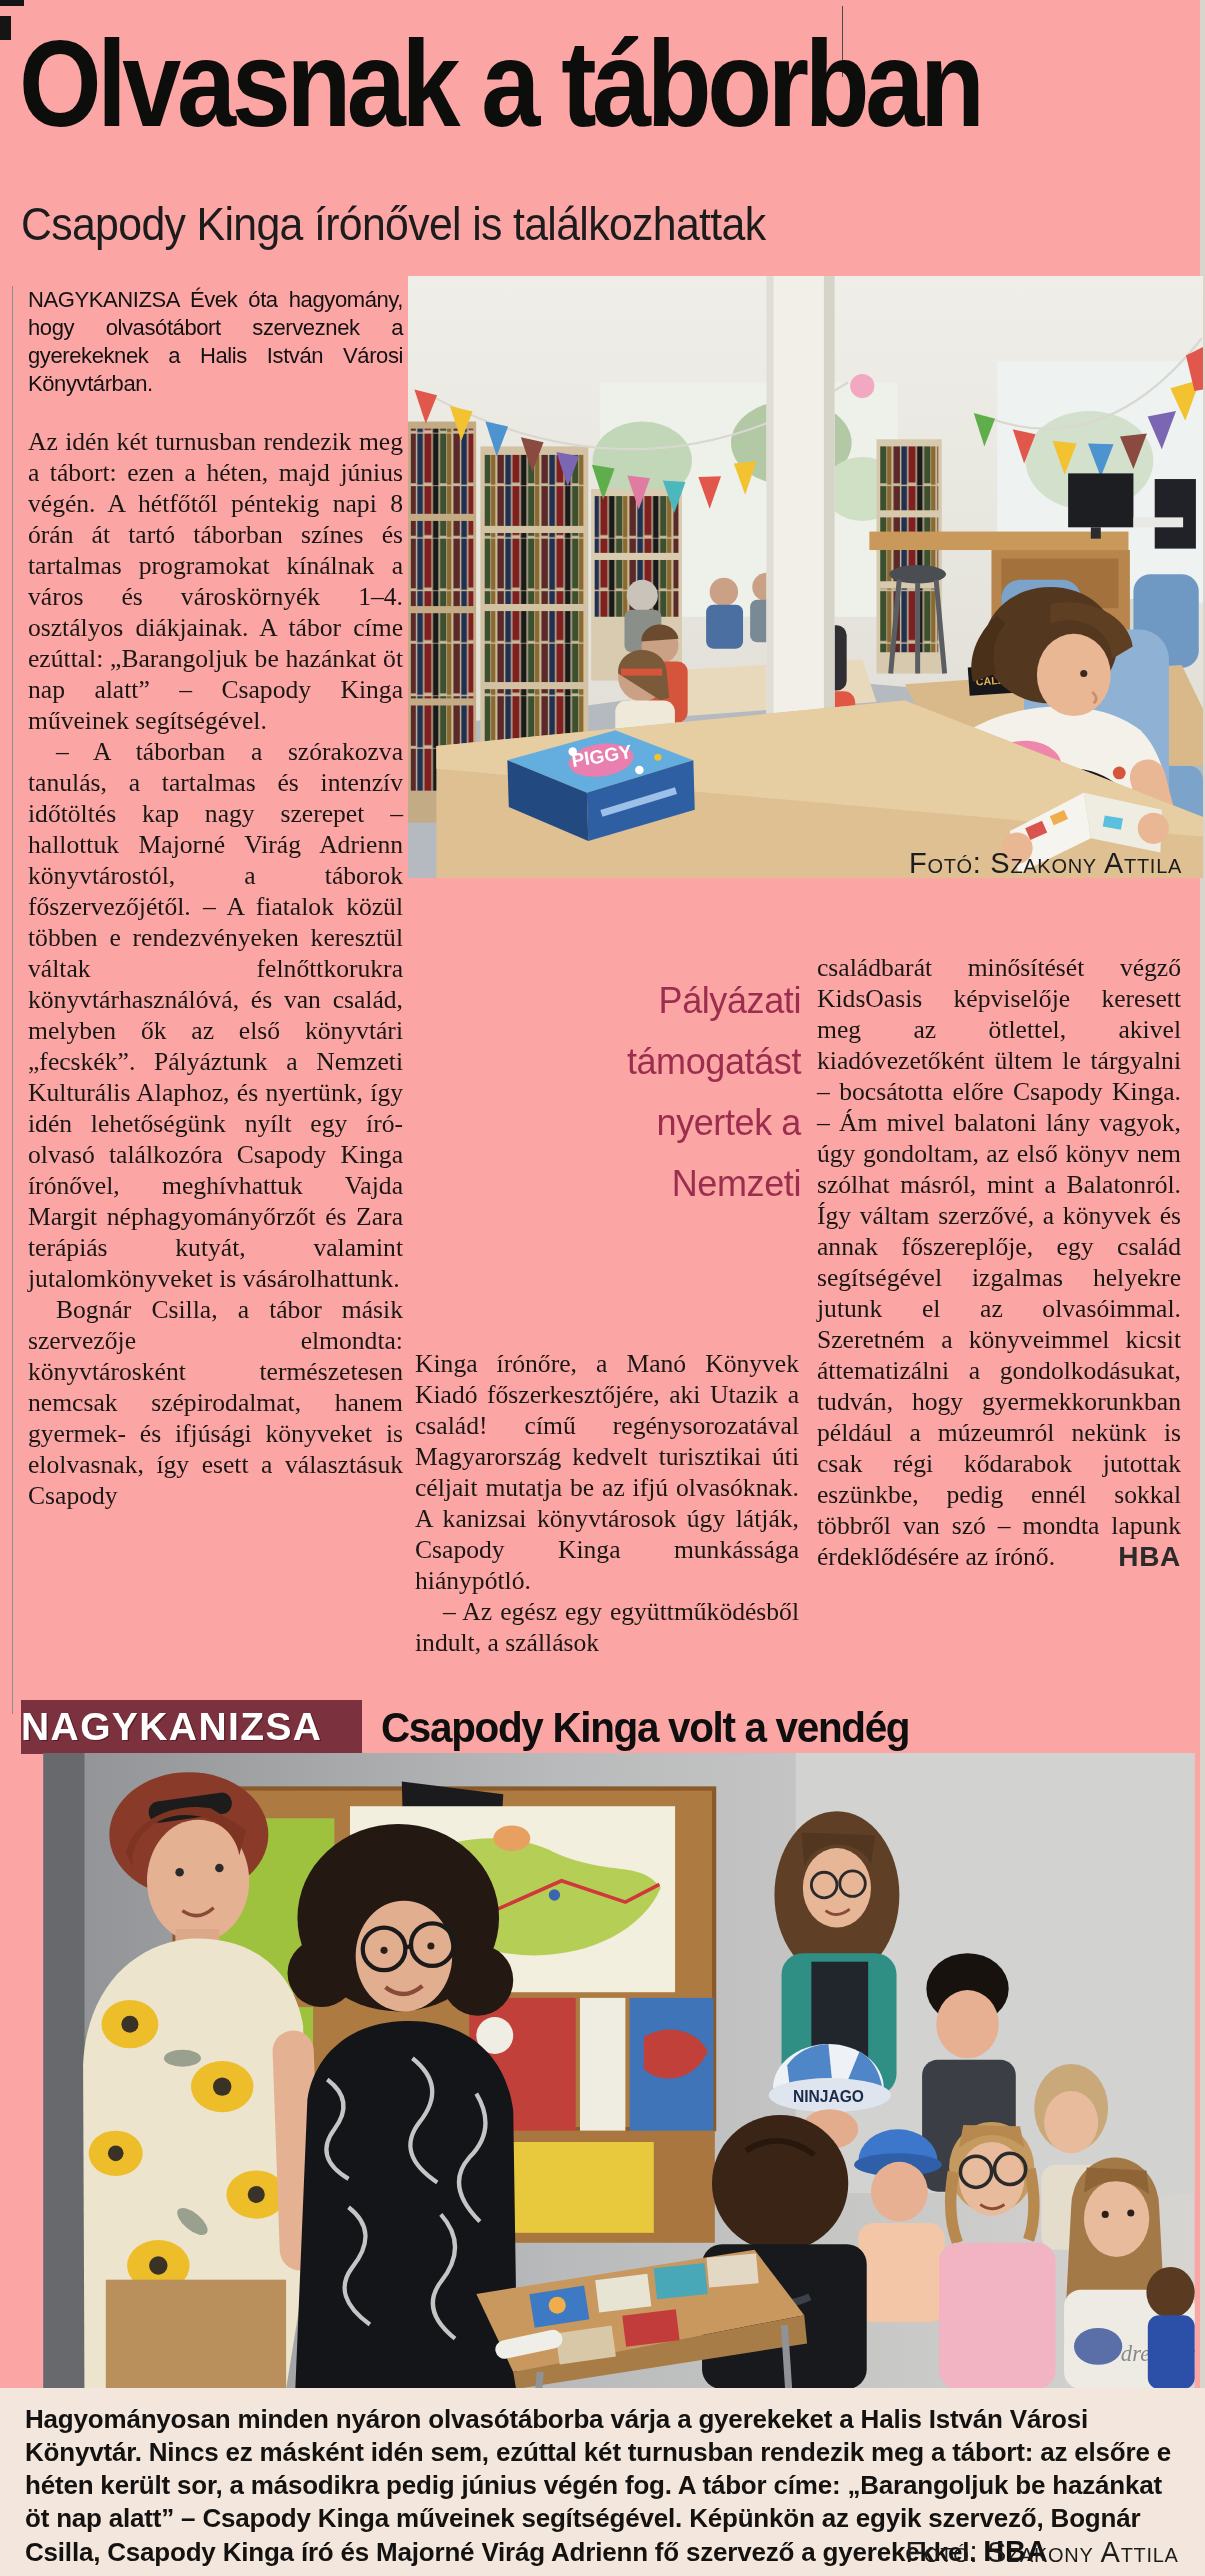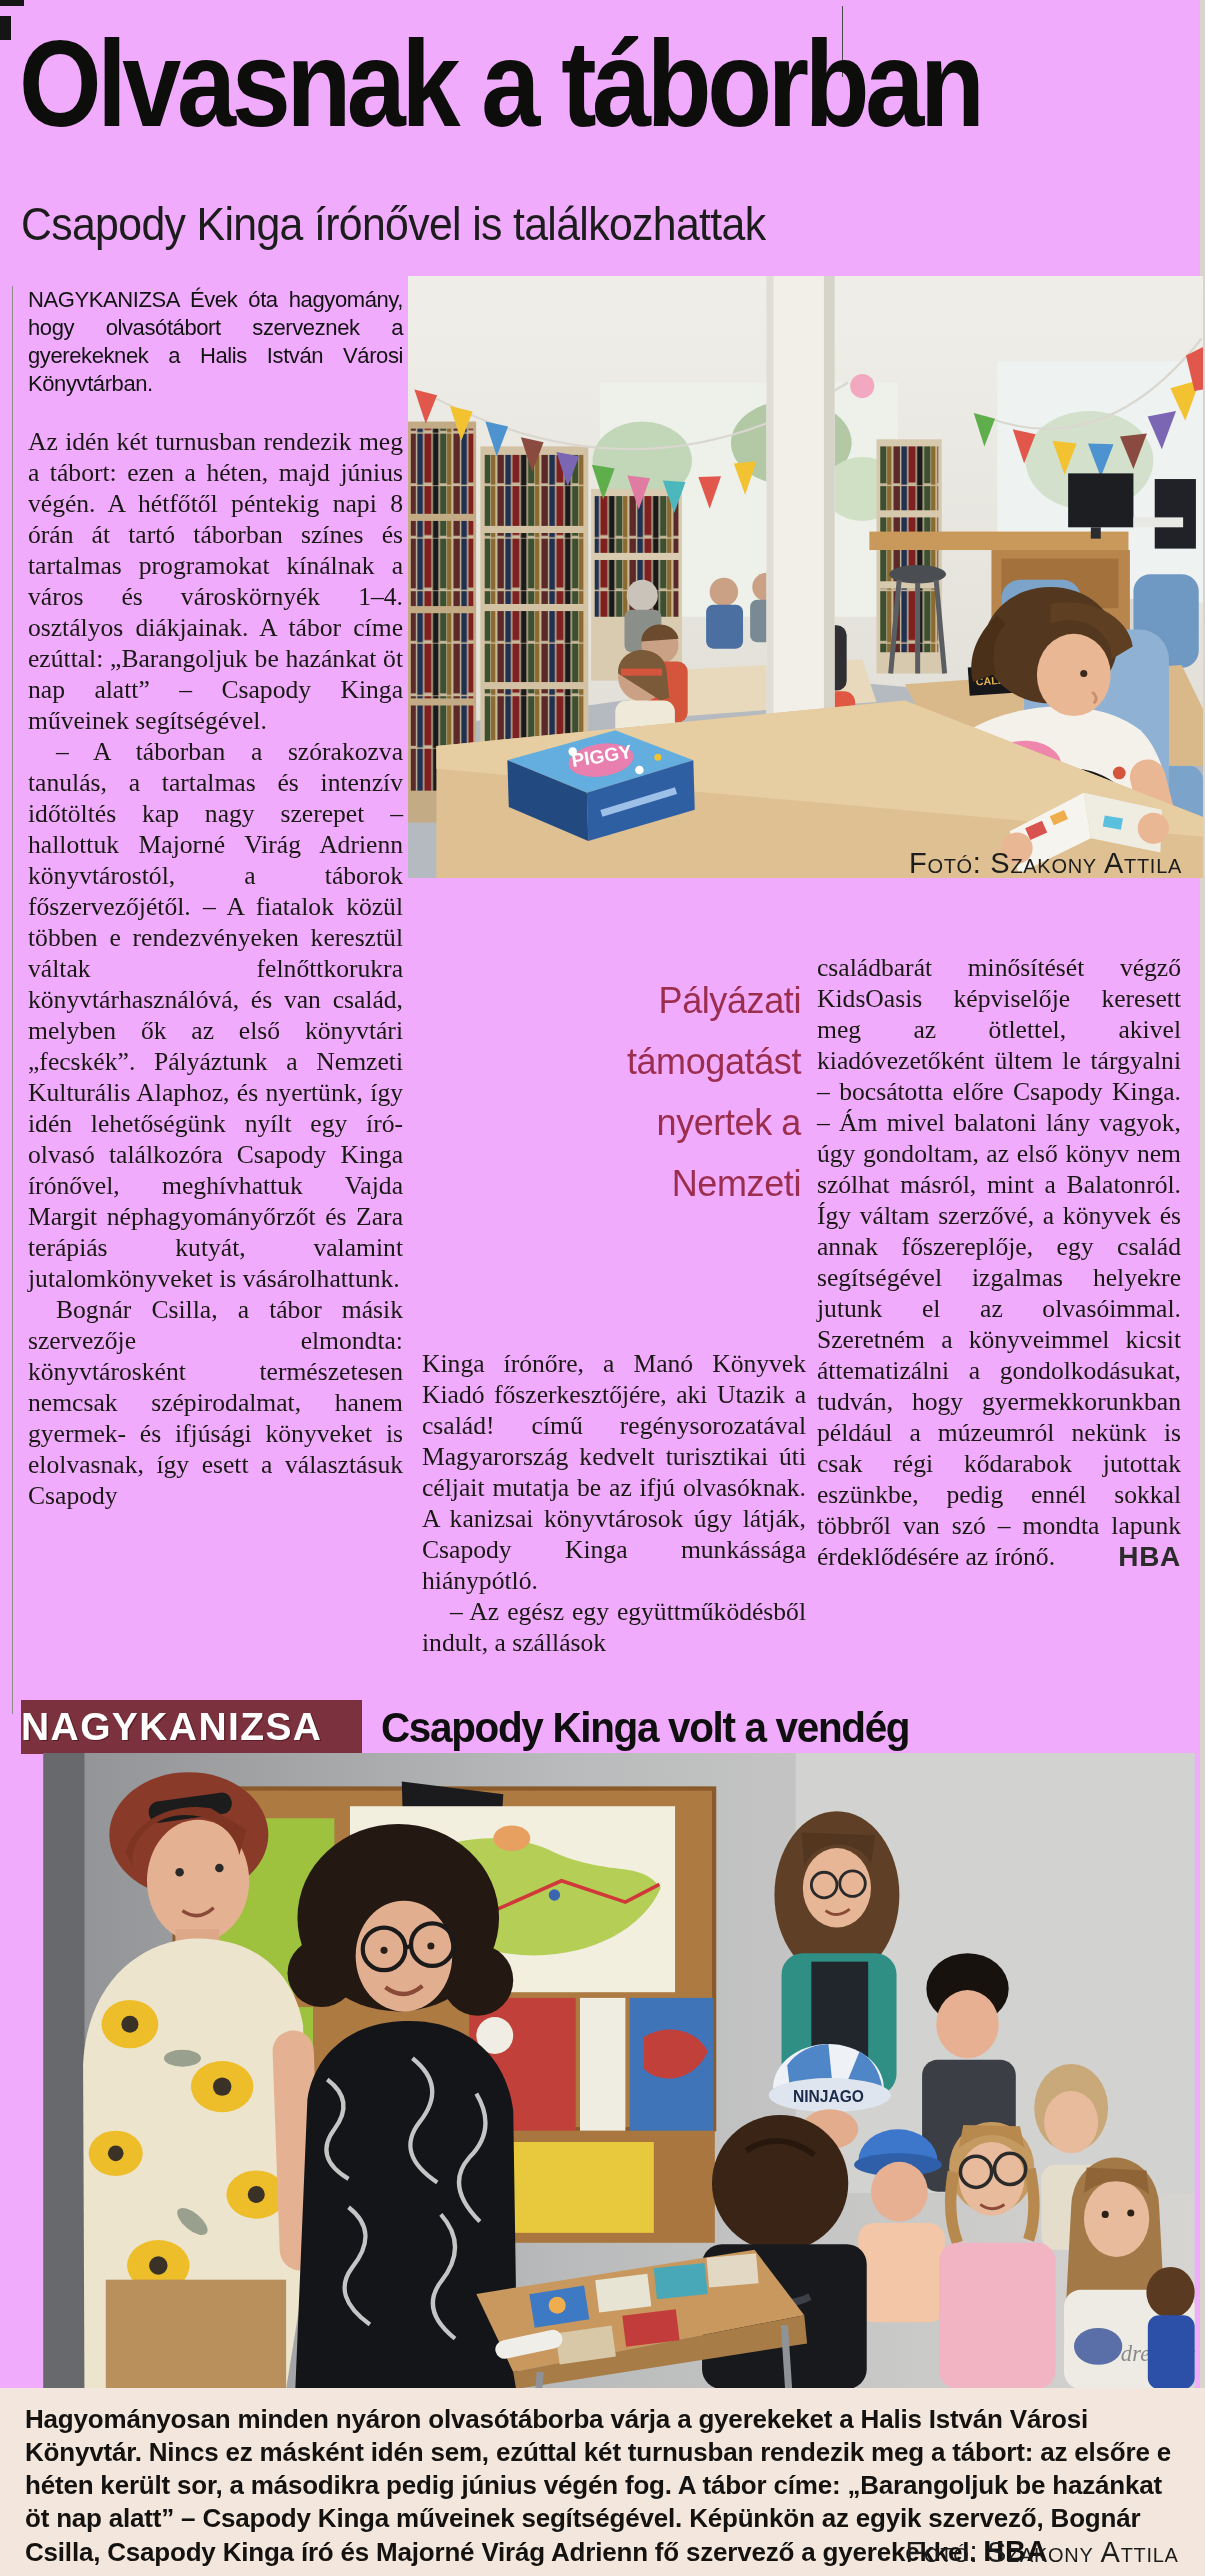--- a/index.html
+++ b/index.html
@@ -1,18 +1,18 @@
 <!DOCTYPE html>
 <html lang="hu" style="font-size:11.4px"><head>
 <meta charset="utf-8">
 <style>
   html,body{margin:0;padding:0;background:#e8e4dc;}
   #paper{
     position:relative;width:1206px;height:2576px;overflow:hidden;
-    background:#f0abfc;color:#171513;
+    background:#fca5a5;color:#171513;
     font-family:"Liberation Serif", serif;
   }
   .abs{position:absolute;}
   
   .headline{
     left:18.5px;top:14px;margin:0;white-space:nowrap;
     font-family:"Liberation Sans",sans-serif;font-weight:bold;
     font-size:122px;letter-spacing:-5px;color:#0d0d0c;
     transform:scaleX(.87);transform-origin:left top;
   }
@@ -31,21 +31,21 @@
   .col{position:absolute;text-align:justify;}
   .col p{margin:0;}
   .lead{
     font-family:"Liberation Sans",sans-serif;font-weight:normal;
     font-size:22px;line-height:28px;letter-spacing:-0.4px;color:#121212;
   }
   .body{font-size:25.6px;line-height:31px;color:#1a1814;}
   .mt{margin-top:28px !important;}
   .ind{text-indent:28px;}
   #col1{left:28px;top:286px;width:375px;}
-  #col2{left:415px;top:1348px;width:384px;margin-left:7px;}
+  #col2{left:415px;top:1348px;width:384px;}
   #col3{left:817px;top:952px;width:364px;}
   .hba{
     text-align:right;margin-top:-31px;
     font-family:"Liberation Sans",sans-serif;font-weight:bold;
     font-size:28px;color:#2b2b2b;letter-spacing:0.7px;
   }
 
   
   #photo1{left:408px;top:276px;width:795px;height:602px;}
   #caption1{

